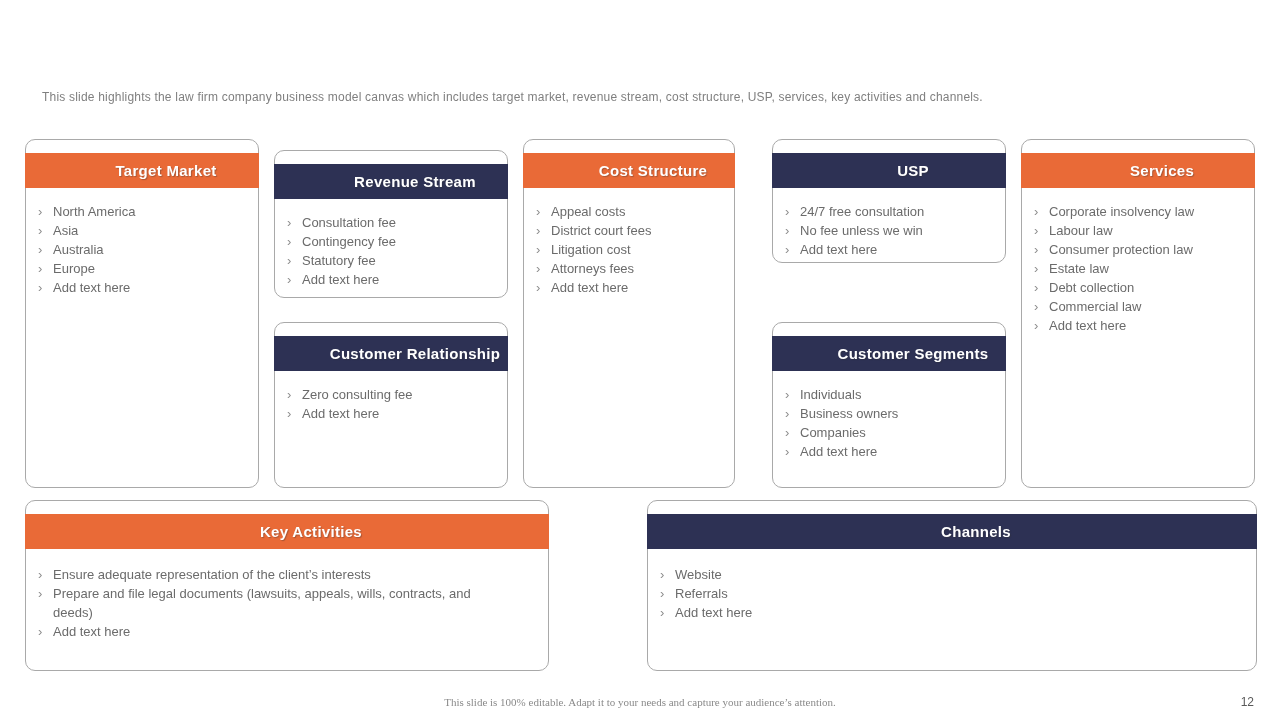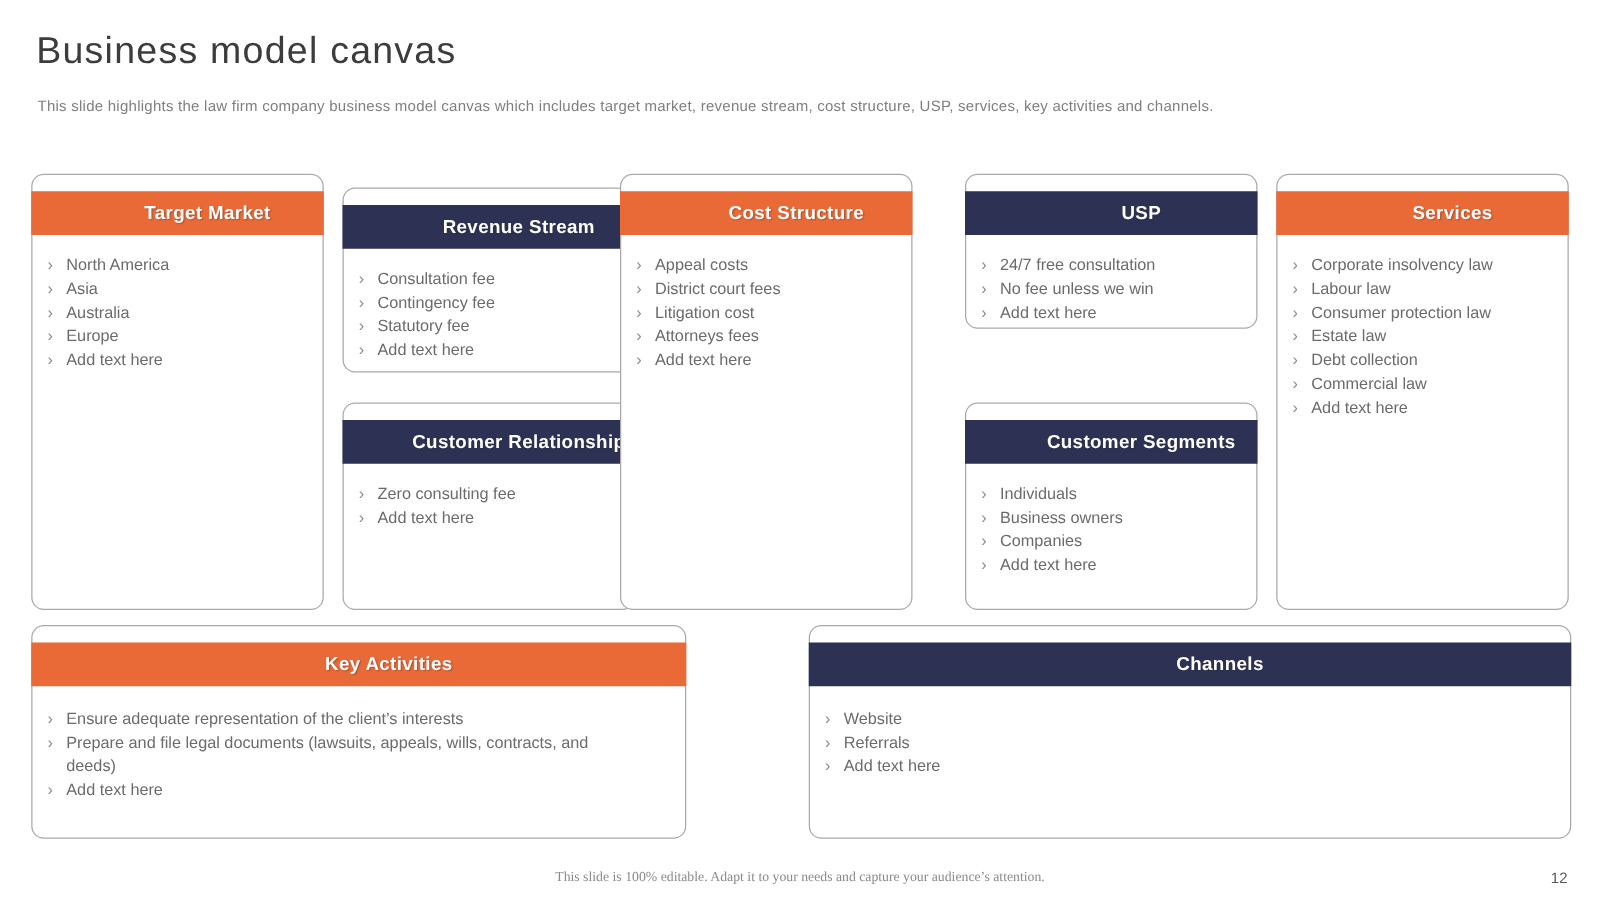--- a/index.html
+++ b/index.html
@@ -5,21 +5,21 @@
   html,body { margin:0; padding:0; background:#ffffff; }
   .slide {
     position:relative; width:1280px; height:720px; background:#ffffff;
     font-family:"Liberation Sans", sans-serif; overflow:hidden;
   }
   .title {
     position:absolute; left:29px; top:24px; margin:0;
     font-size:30px; font-weight:400; letter-spacing:1px; color:#3c3c3c;
   }
   .subtitle {
-    position:absolute; left:30px; top:78px; margin:0;
+    position:absolute; left:30px; top:78px; margin:12px;
     font-size:12px; color:#7f7f7f; letter-spacing:0.2px;
   }
   .card {
     position:absolute; background:#ffffff;
     border:1px solid var(--border,#a9a9a9); border-radius:10px;
     box-sizing:border-box;
   }
   .card-header {
     position:absolute; top:13px; left:-1px; right:-1px; height:35px;
     line-height:35px; text-align:center;
@@ -50,21 +50,20 @@
   .page-number {
     position:absolute; right:26px; top:695px;
     font-size:12px; color:#595959;
   }
 </style>
 </head>
 <body>
 
 <div class="slide">
 
-  <h1 class="title">Business model canvas</h1>
   <p class="subtitle">This slide highlights the law firm company business model canvas which includes target market, revenue stream, cost structure, USP, services, key activities and channels.</p>
 
   <div class="card orange" style="left:25px; top:139px; width:234px; height:349px;">
     <div class="card-header">Target Market</div>
     <ul class="card-list">
         <li>
           <span class="bullet">›</span>
           <span class="item-text">North America</span>
         </li>
         <li>
@@ -115,21 +114,21 @@
           <span class="bullet">›</span>
           <span class="item-text">Zero consulting fee</span>
         </li>
         <li>
           <span class="bullet">›</span>
           <span class="item-text">Add text here</span>
         </li>
       </ul>
   </div>
 
-  <div class="card orange" style="left:496px; top:139px; width:234px; height:349px;">
+  <div class="card orange" style="left:523px; top:139px; width:212px; height:349px;">
     <div class="card-header">Cost Structure</div>
     <ul class="card-list">
         <li>
           <span class="bullet">›</span>
           <span class="item-text">Appeal costs</span>
         </li>
         <li>
           <span class="bullet">›</span>
           <span class="item-text">District court fees</span>
         </li>

